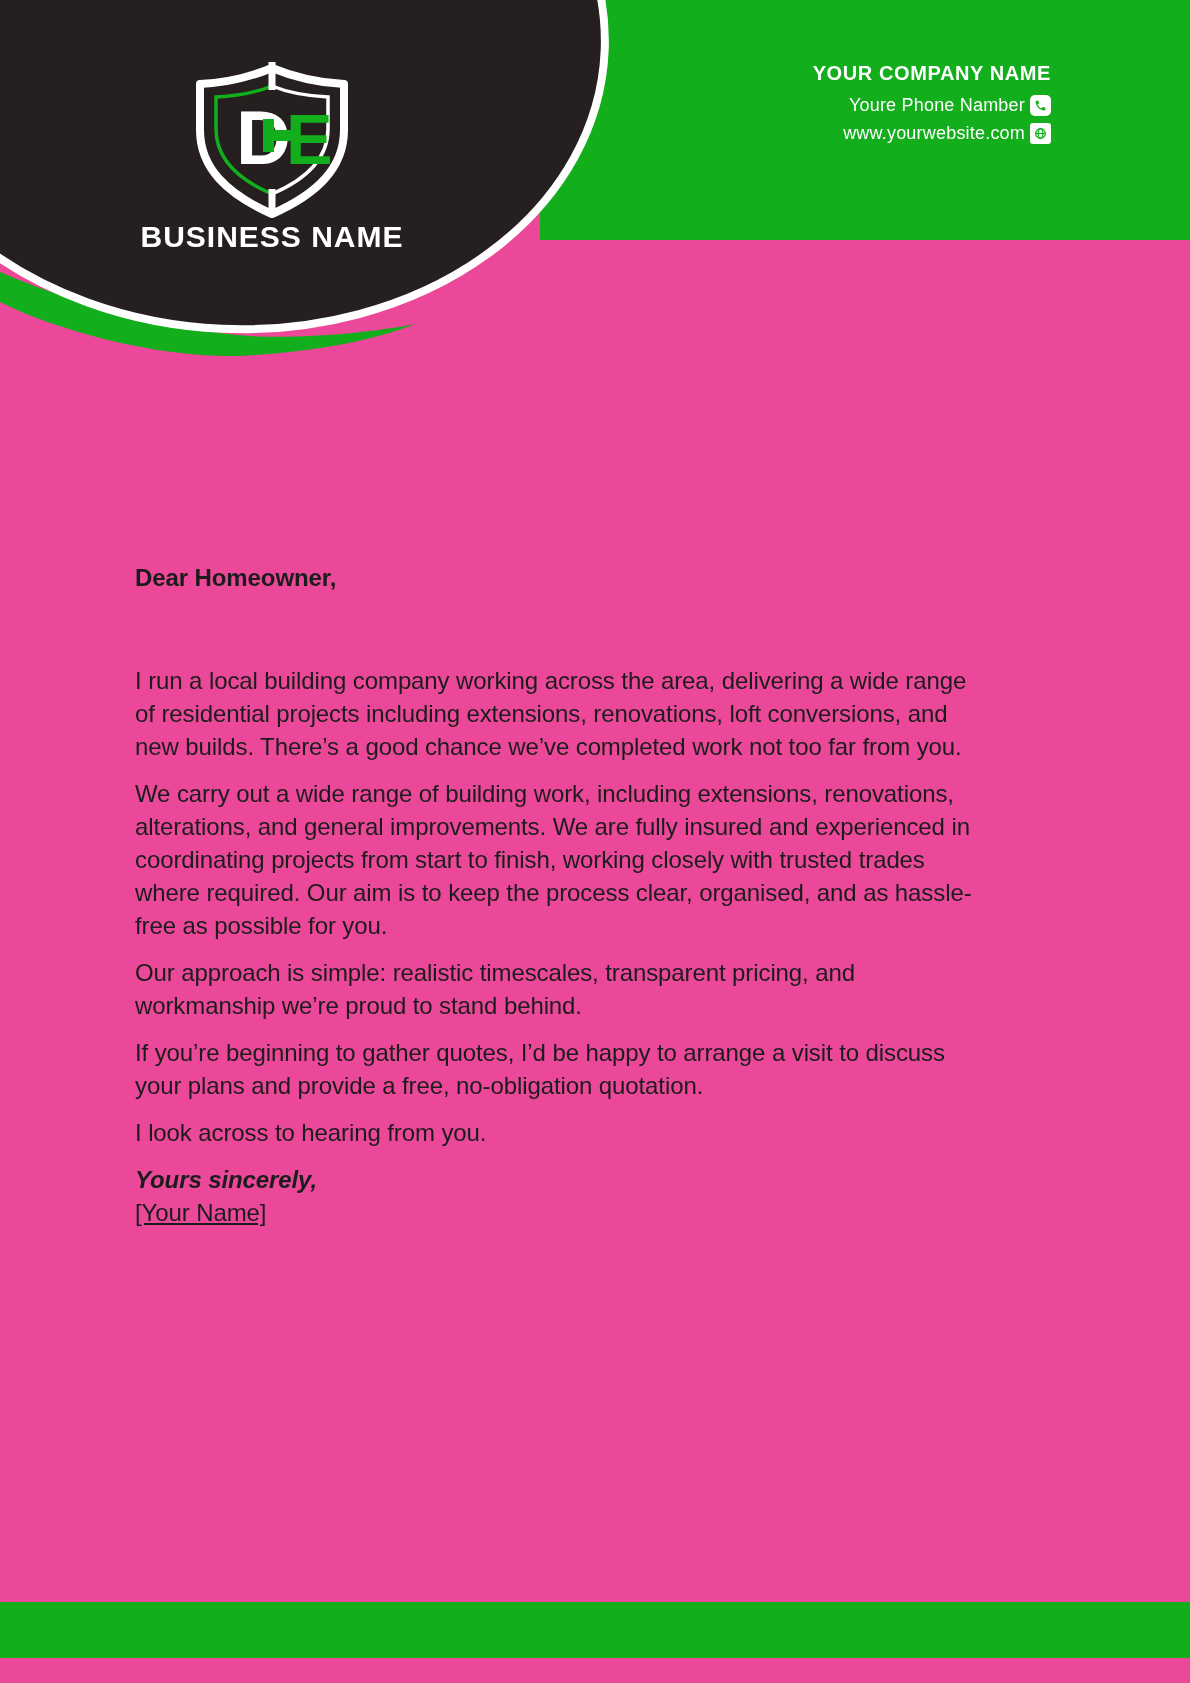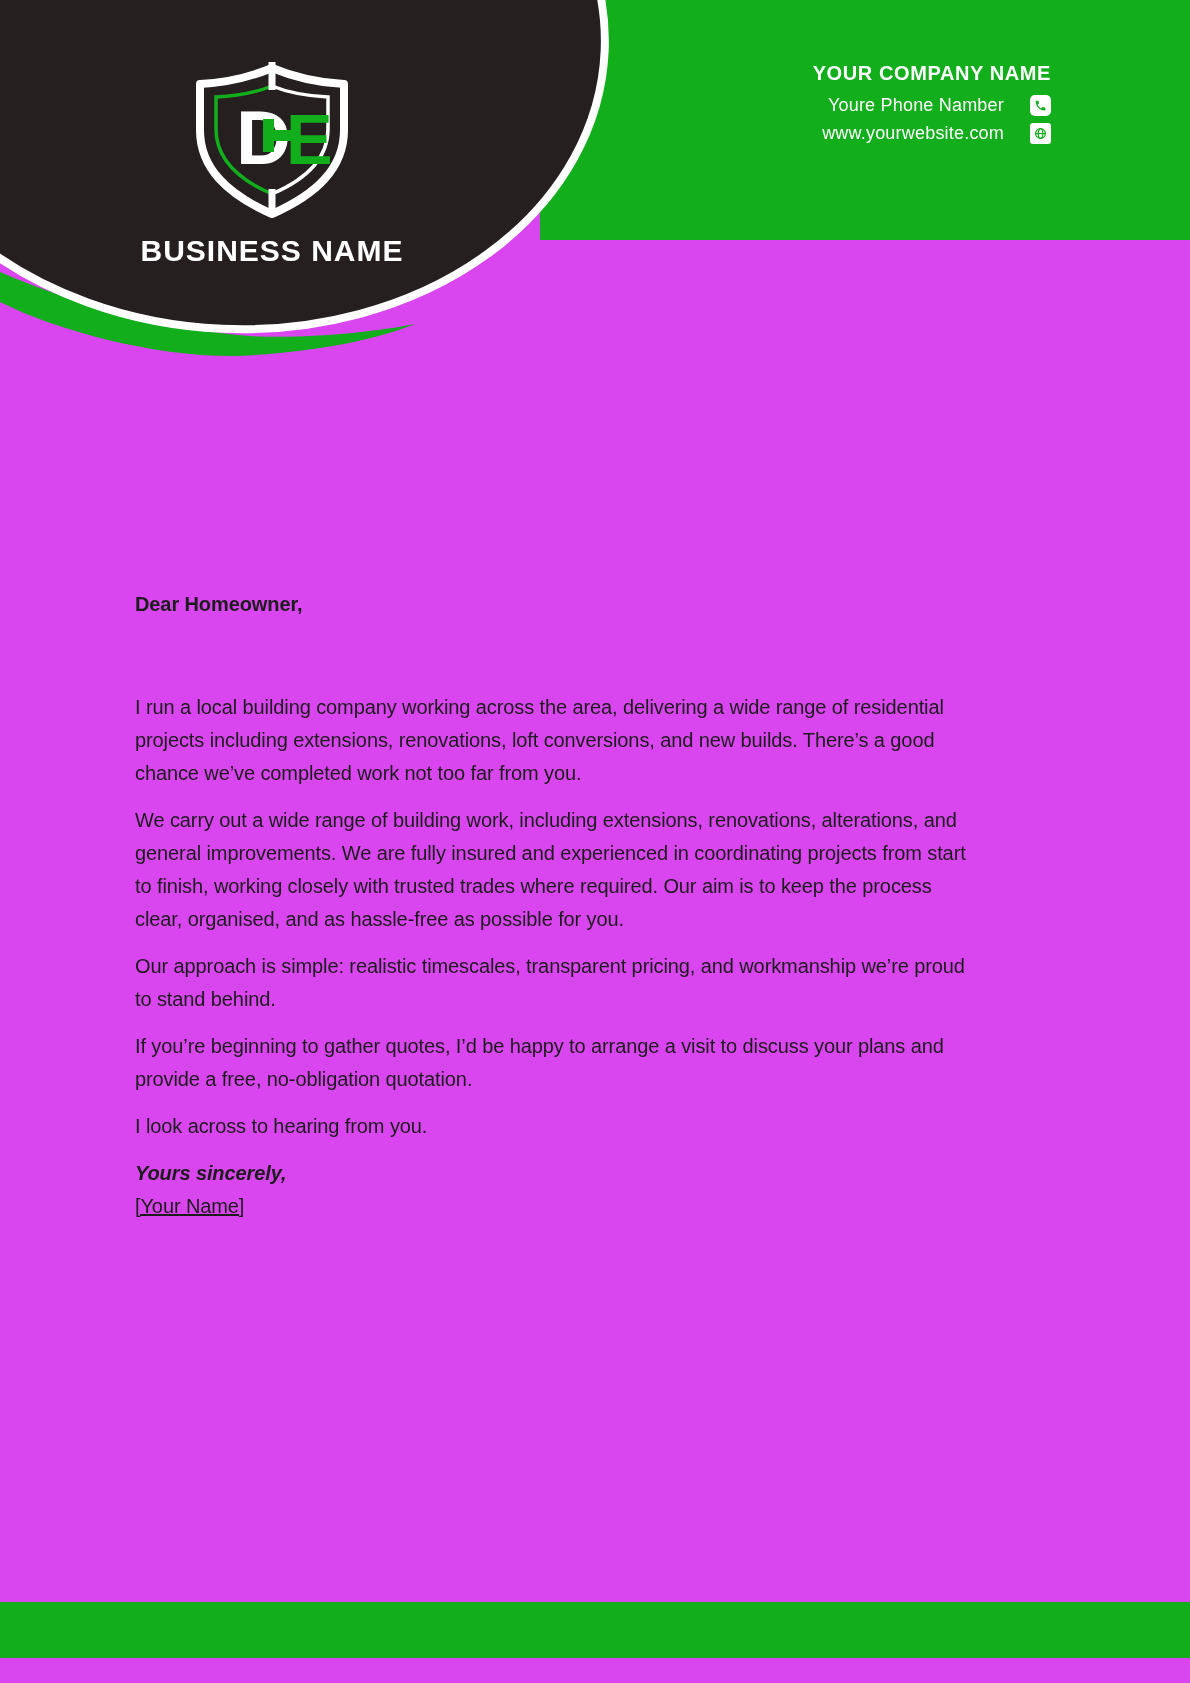--- a/index.html
+++ b/index.html
@@ -1,70 +1,70 @@
 <!DOCTYPE html>
 <html><head>
 <meta charset="utf-8">
 <style>
   * { margin:0; padding:0; box-sizing:border-box; }
   html,body { background:#e8e8e8; }
   .page {
     position:relative;
     width:1190px; height:1683px;
-    background:#d946ef;
+    background:#ec4899;
     overflow:hidden;
     font-family:"Liberation Sans", sans-serif;
     margin:0 auto;
   }
 
   
   .contact-band {
     position:absolute; left:540px; top:0; width:650px; height:240px;
     background:#12AE1C;
     color:#ffffff;
     padding:62px 139px 0 0;
     text-align:right;
     z-index:1;
   }
   .company-name {
     font-size:20px; font-weight:bold; letter-spacing:0.6px;
     line-height:22px; margin-bottom:8px;
   }
   .contact-row {
     display:flex; justify-content:flex-end; align-items:center;
-    gap:26px; height:27.5px; font-size:18px; letter-spacing:0.2px;
+    gap:5px; height:27.5px; font-size:18px; letter-spacing:0.2px;
   }
   .icon-box {
     width:21px; height:21px; flex:0 0 21px;
     display:flex; align-items:center; justify-content:center;
     background:#ffffff; color:#12AE1C; border-radius:3px;
   }
   .icon-box.rounded { border-radius:5px; }
   .icon-box.outline {
     background:transparent; border:1.6px solid #ffffff; color:#ffffff;
     border-radius:2px;
   }
   .icon-box svg { display:block; }
 
   .header-art {
     position:absolute; left:0; top:0; width:1190px; height:400px;
     z-index:2; pointer-events:none;
   }
 
   .business-name {
-    position:absolute; left:112px; top:234px; width:320px;
+    position:absolute; left:112px; top:220px; width:320px;
     text-align:center; z-index:3;
     color:#ffffff; font-size:30px; font-weight:bold; letter-spacing:1px;
     white-space:nowrap;
   }
 
   
   .letter {
-    position:absolute; left:135px; top:588px; width:848px;
-    color:#1c1c1c; font-size:20px; line-height:33px; letter-spacing:-0.1px;
+    position:absolute; left:135px; top:561px; width:848px;
+    color:#1c1c1c; font-size:24px; line-height:33px; letter-spacing:-0.1px;
     z-index:1;
   }
   .letter p { margin:0 0 14px 0; }
   .salutation { font-weight:bold; margin-bottom:70px !important; }
   .closing { font-weight:bold; margin-bottom:0 !important;font-style:italic; }
   .signature { margin-bottom:0 !important;text-decoration:underline; }
 
   
   .footer-bar {
     position:absolute; left:0; top:1602px; width:1190px; height:56px;

